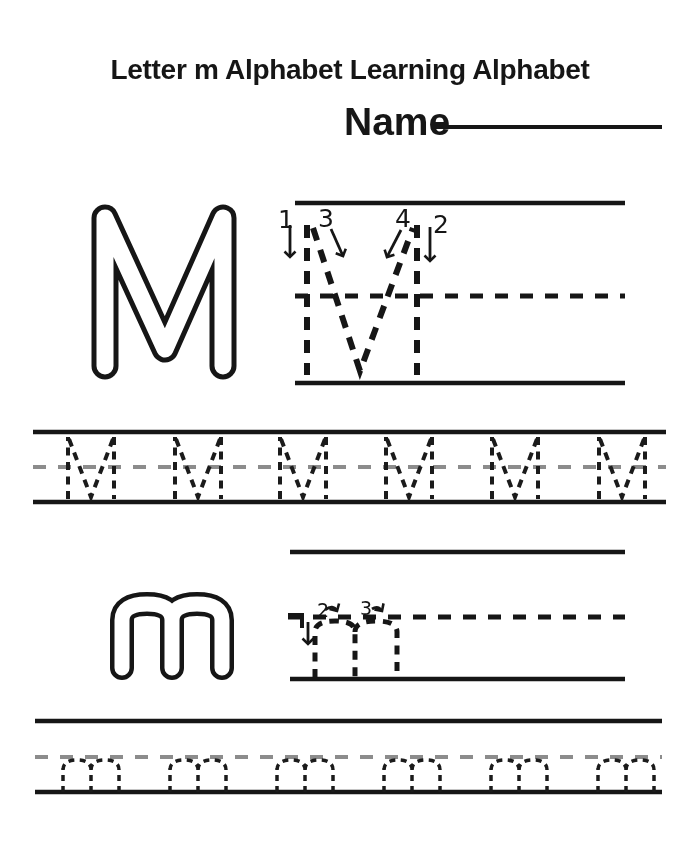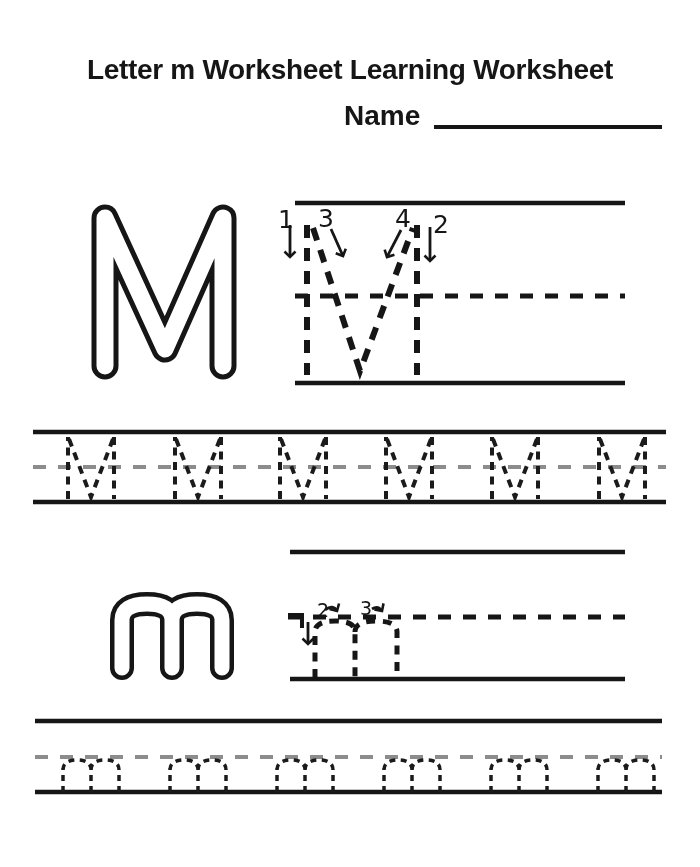--- a/index.html
+++ b/index.html
@@ -7,21 +7,21 @@
     position:relative; width:700px; height:867px; margin:0 auto;
     background:#ffffff; overflow:hidden;
     font-family:"Liberation Sans", sans-serif; color:#161616;
   }
   .title {
     position:absolute; top:54px; left:0; width:100%; margin:0;
     text-align:center; font-size:28px; font-weight:600; letter-spacing:-0.3px;
   }
   .name-label {
     position:absolute; top:100px; left:344px;
-    font-size:28px; font-weight:600;
+    font-size:39px; font-weight:600;
   }
   .name-line {
     position:absolute; top:125px; left:434px; width:228px; height:4px;
     background:#161616;
   }
   svg.layer { position:absolute; overflow:visible; }
   .solid-line   { stroke:#161616; stroke-width:4.5; fill:none; }
   .mid-dash-blk { stroke:#161616; stroke-width:5; fill:none; stroke-dasharray:13 12; }
   .mid-dash-gry { stroke:#8c8c8c; stroke-width:4; fill:none; stroke-dasharray:13 12; }
   .bubble-outer { stroke:#161616; fill:none; stroke-linecap:round; stroke-linejoin:round; }
@@ -44,21 +44,21 @@
   
   <svg width="0" height="0" aria-hidden="true">
     <defs>
       <marker id="arrow-head" markerUnits="userSpaceOnUse" markerWidth="16" markerHeight="16" refX="8" refY="8" orient="auto">
         <path d="M2.5 2.5 L8 8 L2.5 13.5" fill="none" stroke="#161616" stroke-width="2.6"></path>
       </marker>
     </defs>
   </svg>
 
   
-  <h1 class="title">Letter m Worksheet Learning Worksheet</h1>
+  <h1 class="title">Letter m Alphabet Learning Alphabet</h1>
   <span class="name-label">Name</span>
   <span class="name-line"></span>
 
   
   <svg class="layer" style="left:89px; top:201px;" width="152" height="182" viewBox="0 0 152 182" role="img" aria-label="M">
     <path class="bubble-outer" stroke-width="27" d="M16 165 L16 17 L76 148 L134 17 L134 165"></path>
     <path class="bubble-inner" stroke-width="17" d="M16 165 L16 17 L76 148 L134 17 L134 165"></path>
   </svg>
 
   

